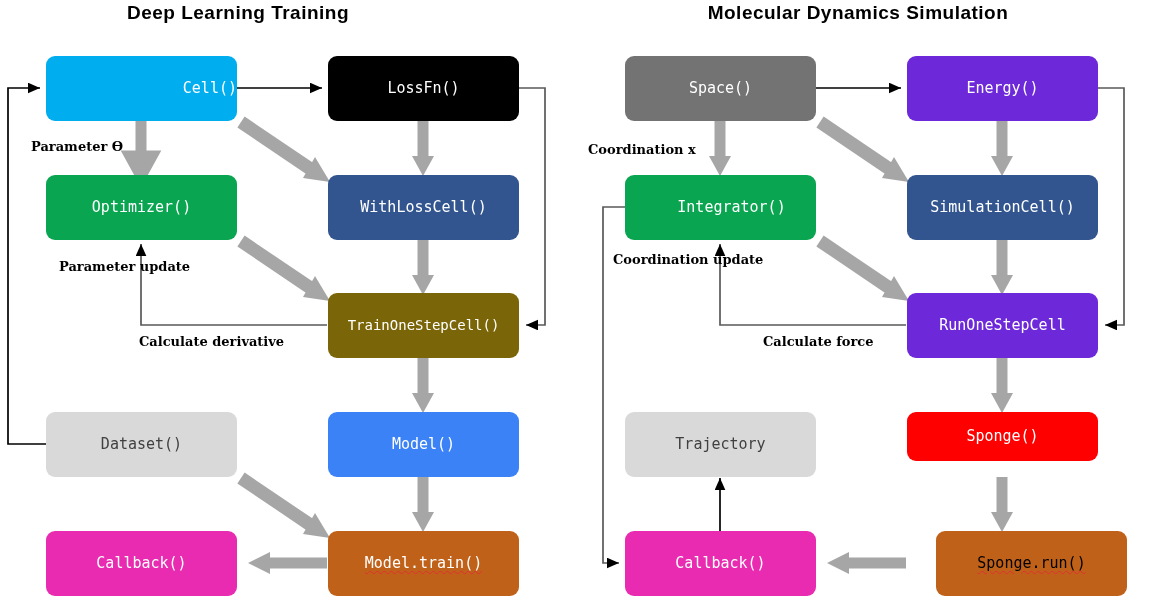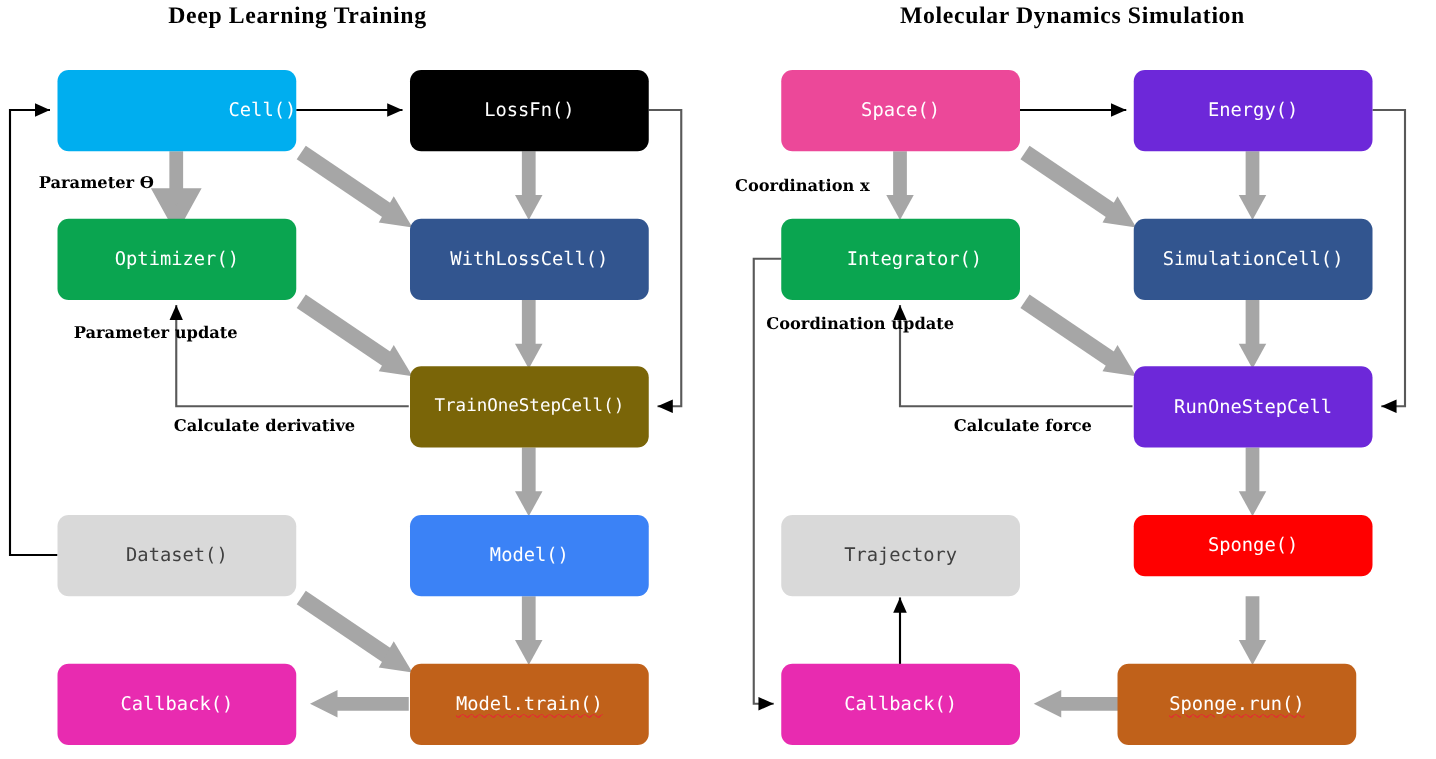--- a/index.html
+++ b/index.html
@@ -10,21 +10,21 @@
   }
   #canvas {
     position: relative;
     width: 1149px;
     height: 607px;
     background: #ffffff;
     overflow: hidden;
   }
   .panel-title {
     position: absolute;
-    font-family: Liberation Serif, serif;
+    font-family: Liberation Sans, sans-serif;
     font-size: 19px;
     font-weight: 700;
     color: #000000;
     letter-spacing: 0.5px;
     white-space: nowrap;
     text-align: center;
   }
   .node {
     position: absolute;
     border-radius: 9px;
@@ -227,21 +227,21 @@
   <div class="node" style="left:328px; top:412px; width:191px; height:65px; background:#3b82f6; color:#ffffff;">
     <span class="node-label">Model()</span>
   </div>
   <div class="node" style="left:46px;  top:531px; width:191px; height:65px; background:#E82BB0; color:#ffffff;">
     <span class="node-label">Callback()</span>
   </div>
   <div class="node" style="left:328px; top:531px; width:191px; height:65px; background:#C0611A; color:#ffffff;">
     <span class="node-label squiggle">Model.train()</span>
   </div>
 
-  <div class="node" style="left:625px;  top:56px;  width:191px; height:65px; background:#ec4899; color:#ffffff;">
+  <div class="node" style="left:625px;  top:56px;  width:191px; height:65px; background:#737373; color:#ffffff;">
     <span class="node-label">Space()</span>
   </div>
   <div class="node" style="left:907px;  top:56px;  width:191px; height:65px; background:#6d28d9; color:#ffffff;">
     <span class="node-label">Energy()</span>
   </div>
   <div class="node" style="left:625px;  top:175px; width:191px; height:65px; background:#0AA550; color:#ffffff;padding-left:22px;">
     <span class="node-label">Integrator()</span>
   </div>
   <div class="node" style="left:907px;  top:175px; width:191px; height:65px; background:#32558F; color:#ffffff;">
     <span class="node-label">SimulationCell()</span>
@@ -251,21 +251,21 @@
   </div>
   <div class="node" style="left:625px;  top:412px; width:191px; height:65px; background:#D9D9D9; color:#404040;">
     <span class="node-label">Trajectory</span>
   </div>
   <div class="node" style="left:907px;  top:412px; width:191px; height:49px; background:#FF0000; color:#ffffff;">
     <span class="node-label">Sponge()</span>
   </div>
   <div class="node" style="left:625px;  top:531px; width:191px; height:65px; background:#E82BB0; color:#ffffff;">
     <span class="node-label">Callback()</span>
   </div>
-  <div class="node" style="left:894px;  top:531px; width:191px; height:65px; background:#C0611A; color:#ffffff;">
+  <div class="node" style="left:936px;  top:531px; width:191px; height:65px; background:#C0611A; color:#000000;">
     <span class="node-label squiggle">Sponge.run()</span>
   </div>
 
   <div class="edge-label" style="left:31px;  top:139px;">Parameter ϴ</div>
   <div class="edge-label" style="left:59px;  top:259px;">Parameter update</div>
   <div class="edge-label" style="left:139px; top:334px;">Calculate derivative</div>
 
   <div class="edge-label" style="left:588px; top:142px;">Coordination x</div>
   <div class="edge-label" style="left:613px; top:252px;">Coordination update</div>
   <div class="edge-label" style="left:763px; top:334px;">Calculate force</div>

